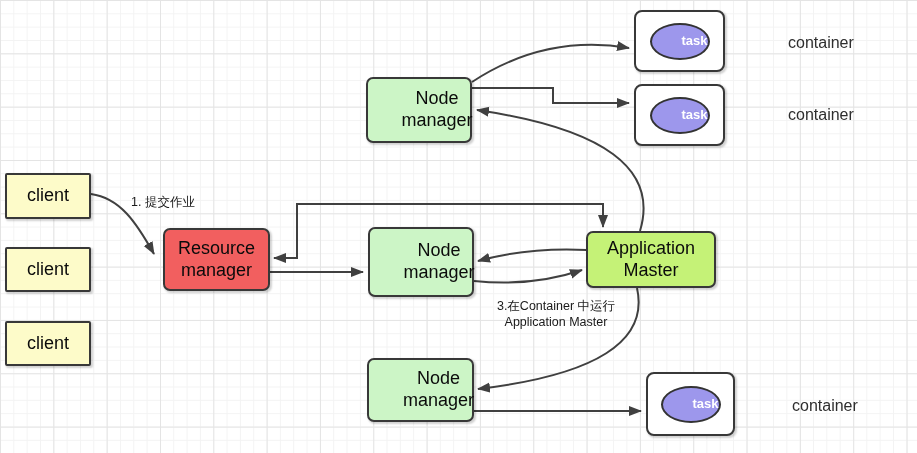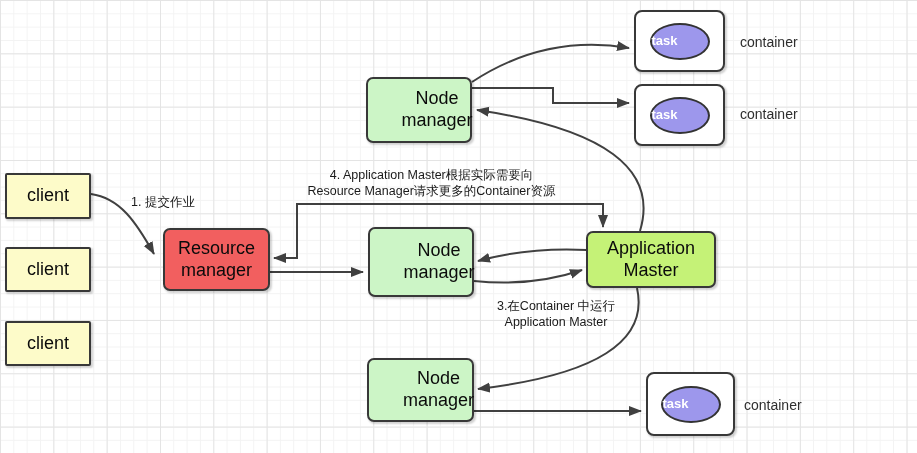--- a/index.html
+++ b/index.html
@@ -20,29 +20,29 @@
     font-size:18px;line-height:1.2;color:#0b0b0b;text-align:center;
     box-shadow:1.5px 1.5px 2px rgba(0,0,0,0.18);
   }
   .client{background:#fdfbc9;border-radius:2px;}
   .rm{background:#f25f5f;}
   .nm{background:#ccf5c6;padding-left:36px;}
   .am{background:#c5f277;}
   .container-box{background:#ffffff;border-radius:8px;}
   .task{
     width:60px;height:37px;border:2px solid #333333;border-radius:50%;background:#9d97ec;
-    display:flex;align-items:center;justify-content:flex-start;
+    display:flex;align-items:center;justify-content:flex-end;
     color:#ffffff;font-size:13px;font-weight:bold;box-sizing:border-box;
   }
   .note{
     position:absolute;z-index:3;font-size:12.5px;color:#1a1a1a;line-height:1.3;
     white-space:pre-line;
   }
   .note.center{text-align:center;}
-  .side-label{position:absolute;z-index:3;font-size:14px;color:#2e2e2e;white-space:nowrap;}
+  .side-label{position:absolute;z-index:3;font-size:16px;color:#2e2e2e;white-space:nowrap;margin-left:48px;}
 </style>
 </head>
 <body>
 
 <div class="canvas">
 
   <svg class="arrows" width="917" height="453">
     <defs>
       <marker id="ah" markerUnits="userSpaceOnUse" markerWidth="14" markerHeight="12" refX="12" refY="5" orient="auto">
         <path d="M0,0 L13,5 L0,10 Z" style="fill:#404040;stroke:none"></path>
@@ -105,16 +105,14 @@
     </div>
   </div>
 
   <div class="side-label" style="left:740px;top:34px">container</div>
   <div class="side-label" style="left:740px;top:106px">container</div>
   <div class="side-label" style="left:744px;top:397px">container</div>
 
   <div class="note" style="left:131px;top:194px">1. 提交作业</div>
   <div class="note center" style="left:466px;top:298px;width:180px">3.在Container 中运行
 Application Master</div>
-  <div class="note center" style="left:291px;top:167px;width:281px">4. Application Master根据实际需要向
-Resource Manager请求更多的Container资源</div>
 
 </div>
 
 </body></html>

